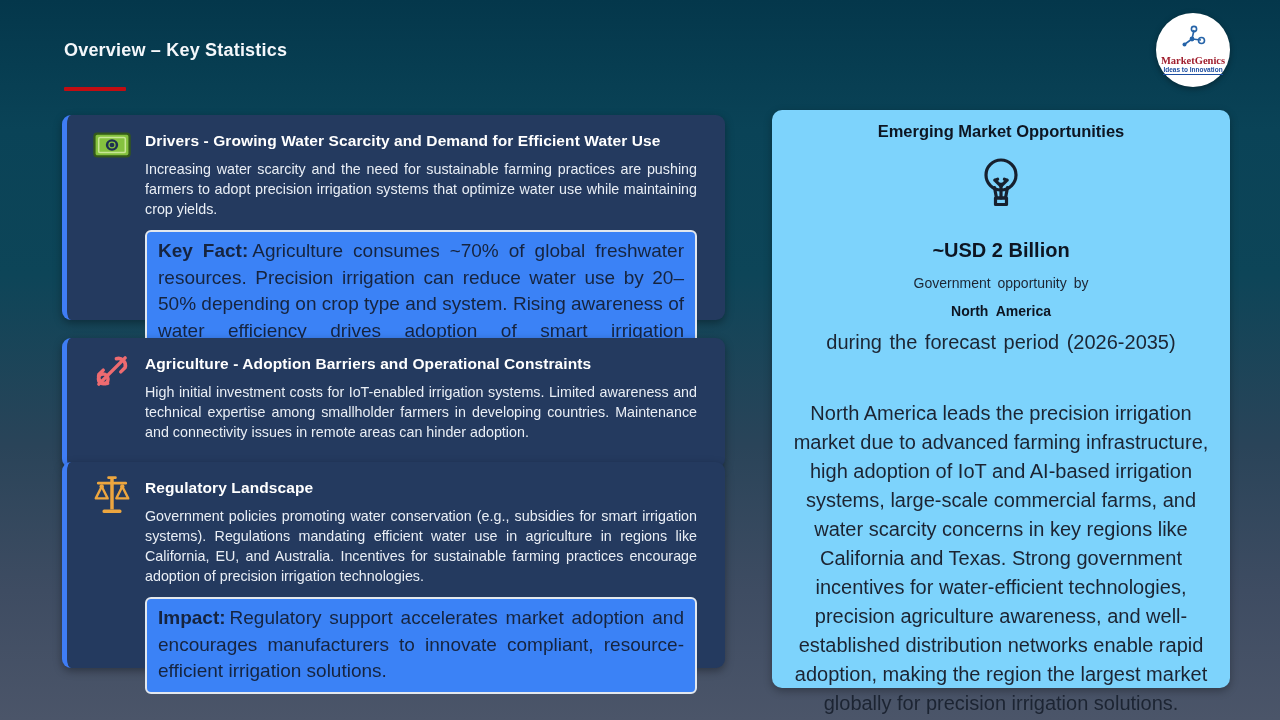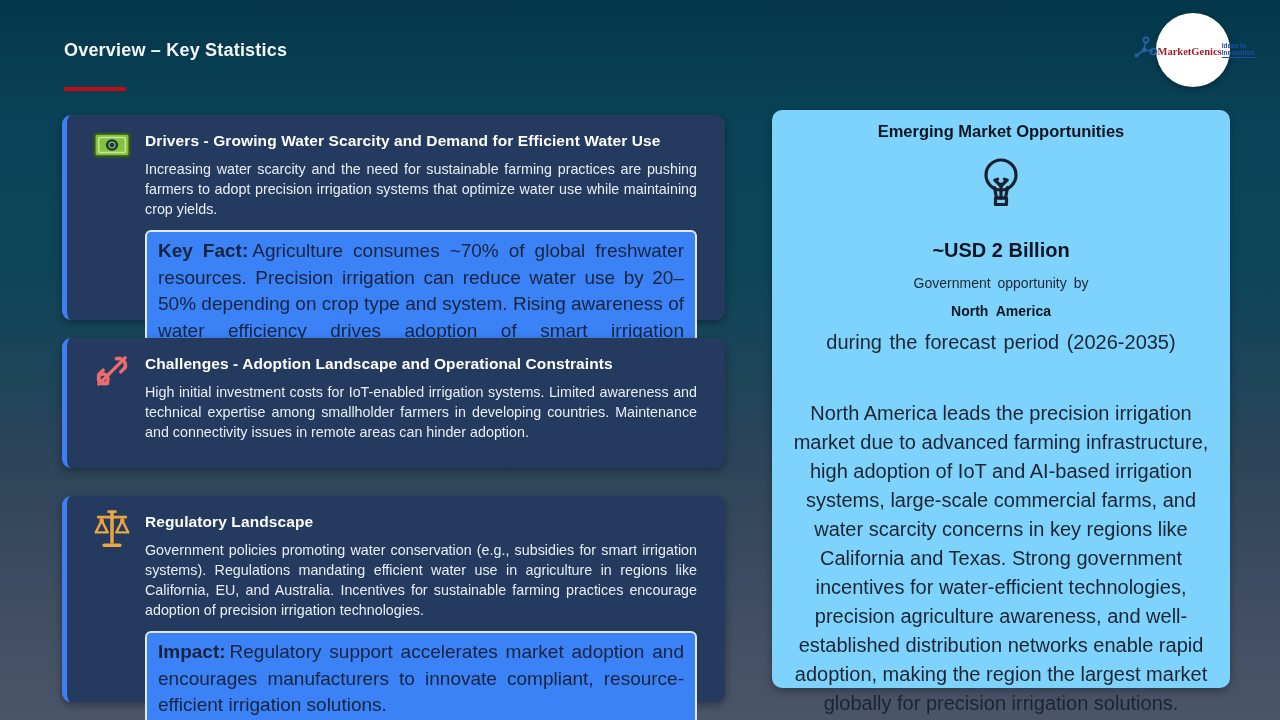--- a/index.html
+++ b/index.html
@@ -17,21 +17,21 @@
   }
   .title-underline {
     position:absolute; left:64px; top:87px; width:62px; height:4px;
     background:#c20d12; border-radius:1px;
   }
 
   
   .logo {
     position:absolute; left:1156px; top:13px; width:74px; height:74px;
     background:#ffffff; border-radius:50%;
-    display:flex; flex-direction:row; align-items:center; justify-content:center;
+    display:flex; flex-direction:column; align-items:center; justify-content:center;
     box-shadow:0 2px 6px rgba(0,0,0,.35);
   }
   .logo-name { font-family:"Liberation Serif", serif; font-weight:bold; font-size:10.5px; color:#a01e2d; margin-top:2px; }
   .logo-tagline { font-size:6.5px; font-weight:bold; color:#1c4da0; border-bottom:1px solid #1c4da0; padding-bottom:1px; }
 
   
   .card {
     position:absolute; left:62px; width:663px;
     background:#243a5f; border-radius:9px;
     border-left:5px solid #3f7df5;
@@ -41,21 +41,21 @@
   .card-icon { position:absolute; left:24px; top:16px; width:42px; height:42px; display:flex; align-items:flex-start; justify-content:center; }
   .card-title { font-size:15.5px; font-weight:bold; color:#ffffff; margin:3px 0 9px; letter-spacing:.1px; }
   .card-body  { font-size:14.3px; color:#e9eef5; text-align:justify; line-height:1.4; }
   .callout {
     margin-top:11px; background:#3b82f6; border:2px solid #e3e8ee; border-radius:6px;
     padding:6px 11px 7px; color:#16243f; font-size:19px; text-align:justify; line-height:1.4;
   }
   .callout-label { font-weight:bold; margin-right:4px; }
   #card-drivers    { top:115px; height:205px; }
   #card-challenges { top:338px; height:130px; }
-  #card-regulatory { top:496px; height:206px; }
+  #card-regulatory { top:462px; height:206px; }
 
   
   .opp-panel {
     position:absolute; left:772px; top:110px; width:458px; height:578px;
     background:#7dd3fc; border-radius:10px; text-align:center; color:#101826;
     box-shadow:0 3px 8px rgba(0,0,0,.3);
   }
   .opp-title { padding-top:12px; font-size:16.5px; font-weight:bold; color:#0d1522; }
   .opp-bulb  { margin:14px auto 0; width:52px; height:58px; }
   .opp-value { margin-top:26px; font-size:20px; font-weight:bold; color:#0d1522; }
@@ -108,21 +108,21 @@
   <span class="card-icon" style="top:12px;">
     <svg width="42" height="42" viewBox="0 0 48 48">
       <g stroke="#ee6b70" stroke-width="4" fill="none" stroke-linecap="round">
         <path d="M29 10 a8 8 0 0 1 10 10 l-5 5"></path>
         <path d="M19 38 a8 8 0 0 1 -10 -10 l5 -5"></path>
         <circle cx="14" cy="33" r="5.5"></circle>
         <line x1="9" y1="39" x2="39" y2="9"></line>
       </g>
     </svg>
   </span>
-  <div class="card-title">Challenges - Adoption Landscape and Operational Constraints</div>
+  <div class="card-title">Agriculture - Adoption Barriers and Operational Constraints</div>
   <div class="card-body">High initial investment costs for IoT-enabled irrigation systems. Limited awareness and technical expertise among smallholder farmers in developing countries. Maintenance and connectivity issues in remote areas can hinder adoption.</div>
 </div>
 
 <div class="card" id="card-regulatory">
   <span class="card-icon" style="top:14px;">
     <svg width="38" height="40" viewBox="0 0 48 50">
       <g fill="#eda63f">
         <rect x="18" y="0" width="12" height="3.5" rx="1.5"></rect>
         <rect x="21.8" y="2" width="4.4" height="40"></rect>
         <rect x="5" y="7" width="38" height="3.4" rx="1.5"></rect>

